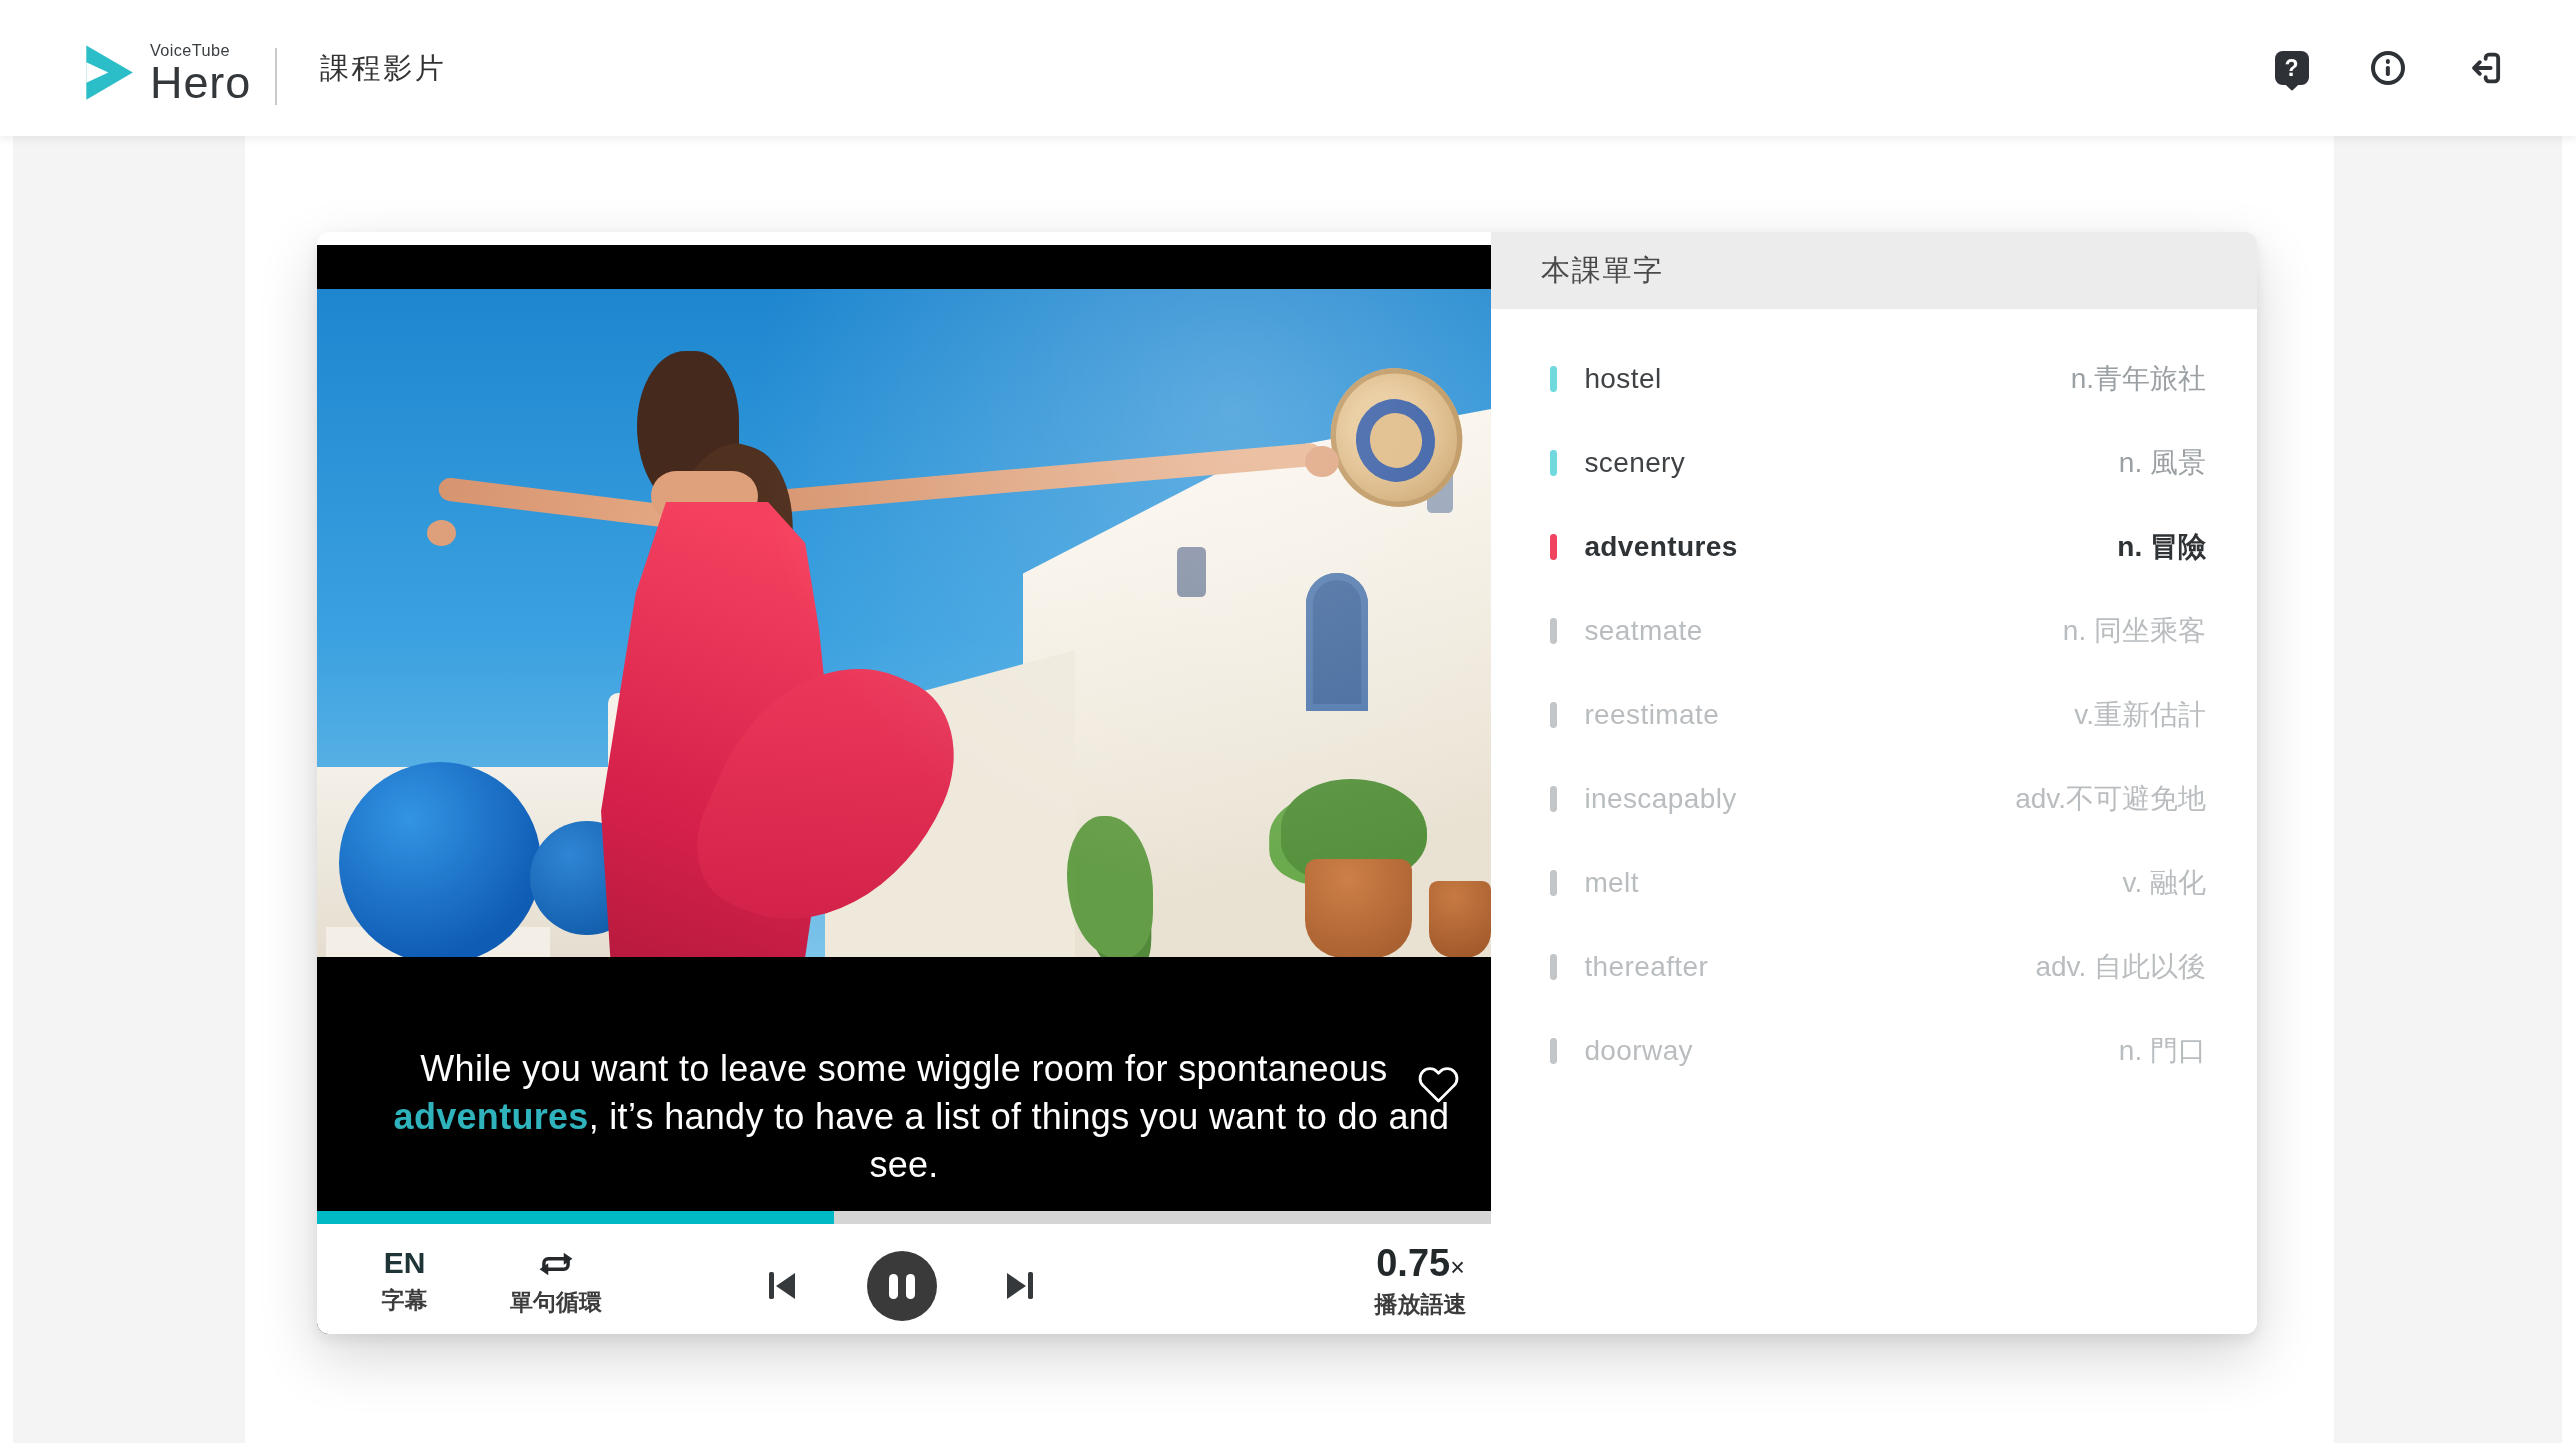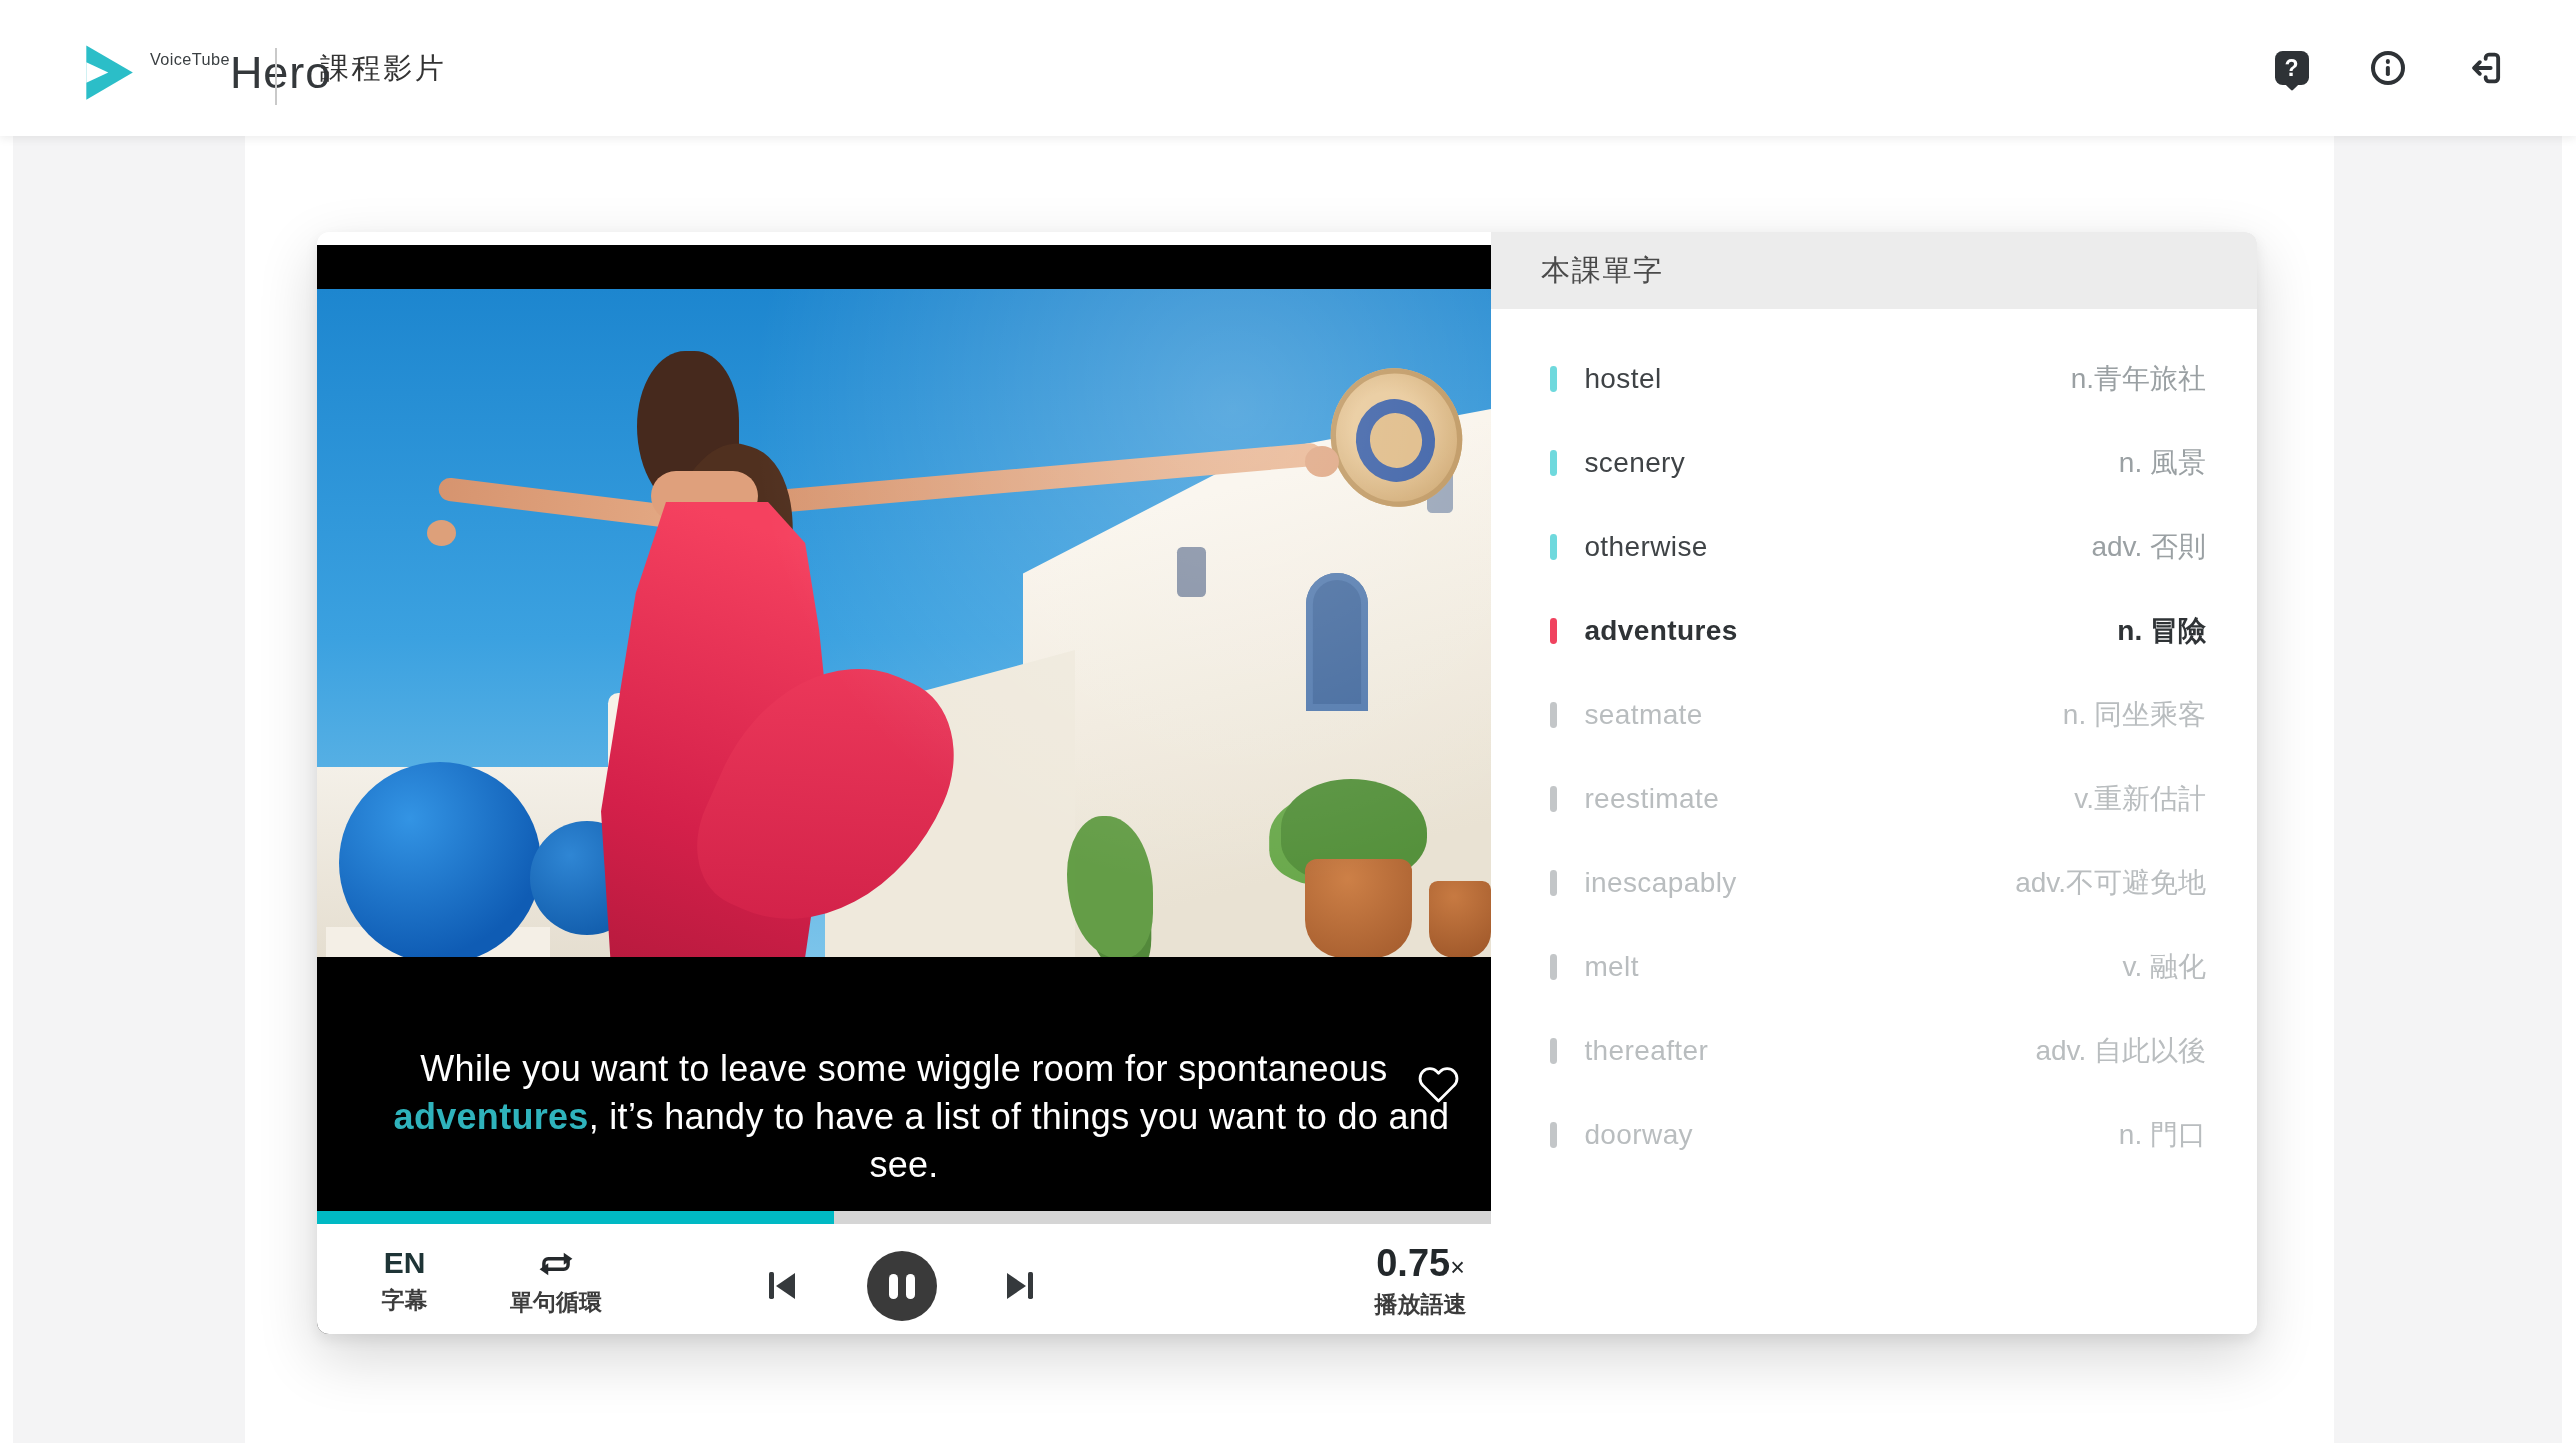--- a/index.html
+++ b/index.html
@@ -9,21 +9,21 @@
   
   .gutter{position:absolute;top:136px;bottom:0;background:#f4f4f5;}
   .gutter.left{left:13px;width:232px;}
   .gutter.right{left:2334px;width:228px;}
 
   
   .app-header{position:absolute;left:0;top:0;width:100%;height:136px;background:#ffffff;
     box-shadow:0 2.6px 8.6px rgba(0,0,0,.07);z-index:20;}
   .brand{position:absolute;left:76px;top:38px;display:flex;align-items:center;cursor:pointer;}
   .brand svg{width:62px;height:69px;}
-  .brand-text{margin-left:12px;display:flex;}
+  .brand-text{margin-left:12px;display:flex;flex-direction:column;}
   .brand-small{font-size:16.3px;color:#3a3f42;letter-spacing:0.4px;line-height:19px;}
   .brand-large{font-size:45px;color:#34383b;font-weight:500;letter-spacing:0.9px;line-height:45px;}
   .v-divider{position:absolute;left:275px;top:48px;width:1.7px;height:57px;background:#c9c9c9;}
   .page-title{position:absolute;left:320px;top:0;height:136px;line-height:136px;
     font-size:29px;color:#333;letter-spacing:2.6px;}
   .header-actions{position:absolute;right:72px;top:0;height:136px;display:flex;align-items:center;gap:55px;}
   .icon-btn{position:relative;width:41px;height:41px;background:none;border:none;padding:0;cursor:pointer;
     display:flex;align-items:center;justify-content:center;}
   
   .help-bubble{position:relative;width:34px;height:34px;background:#2e3236;border-radius:7.7px;}
@@ -292,25 +292,20 @@
           <div class="vrow learned">
     <span class="vbar"></span>
     <span class="vword">hostel</span>
     <span class="vdef">n.青年旅社</span>
   </div>
           <div class="vrow learned">
     <span class="vbar"></span>
     <span class="vword">scenery</span>
     <span class="vdef">n. 風景</span>
   </div>
-          <div class="vrow learned">
-    <span class="vbar"></span>
-    <span class="vword">otherwise</span>
-    <span class="vdef">adv. 否則</span>
-  </div>
           <div class="vrow active">
     <span class="vbar"></span>
     <span class="vword">adventures</span>
     <span class="vdef">n. 冒險</span>
   </div>
           <div class="vrow upcoming">
     <span class="vbar"></span>
     <span class="vword">seatmate</span>
     <span class="vdef">n. 同坐乘客</span>
   </div>

